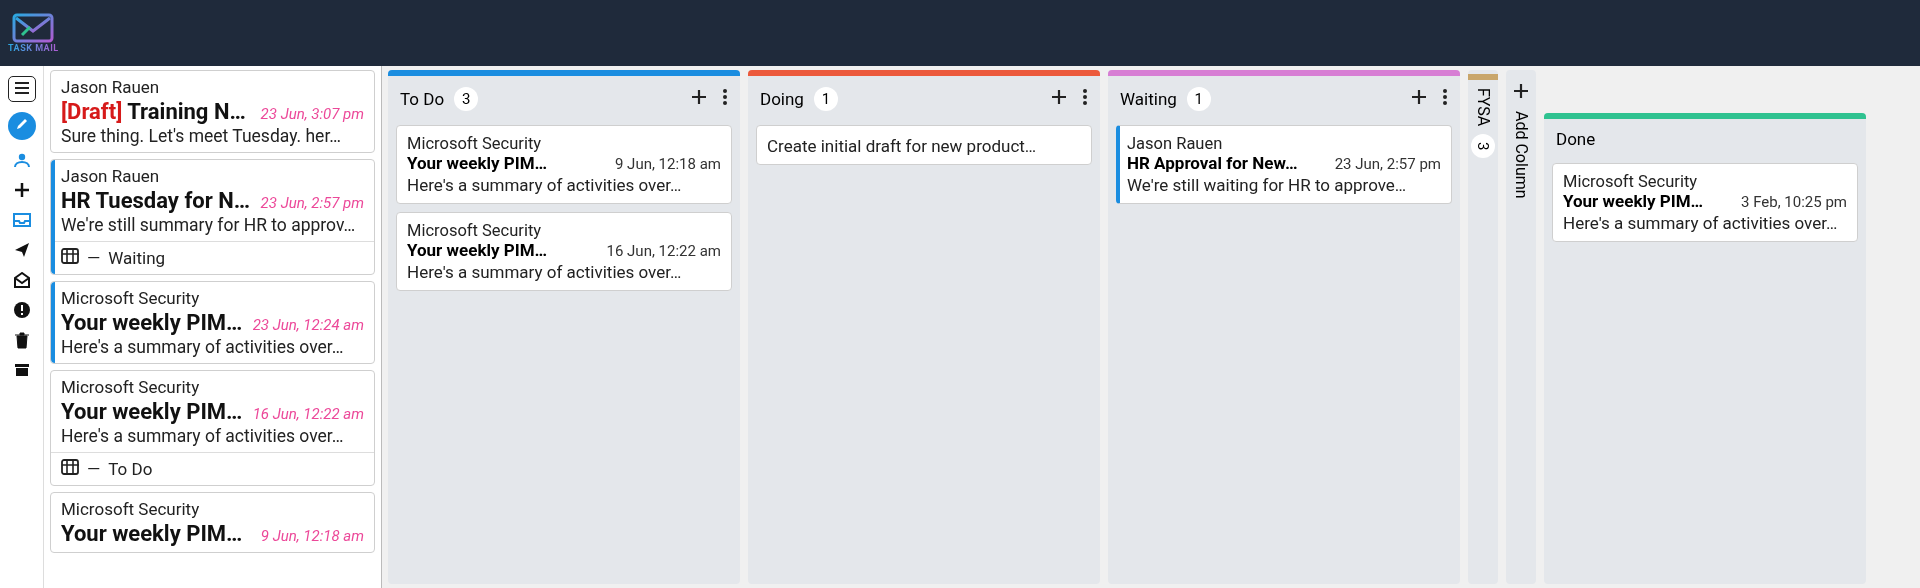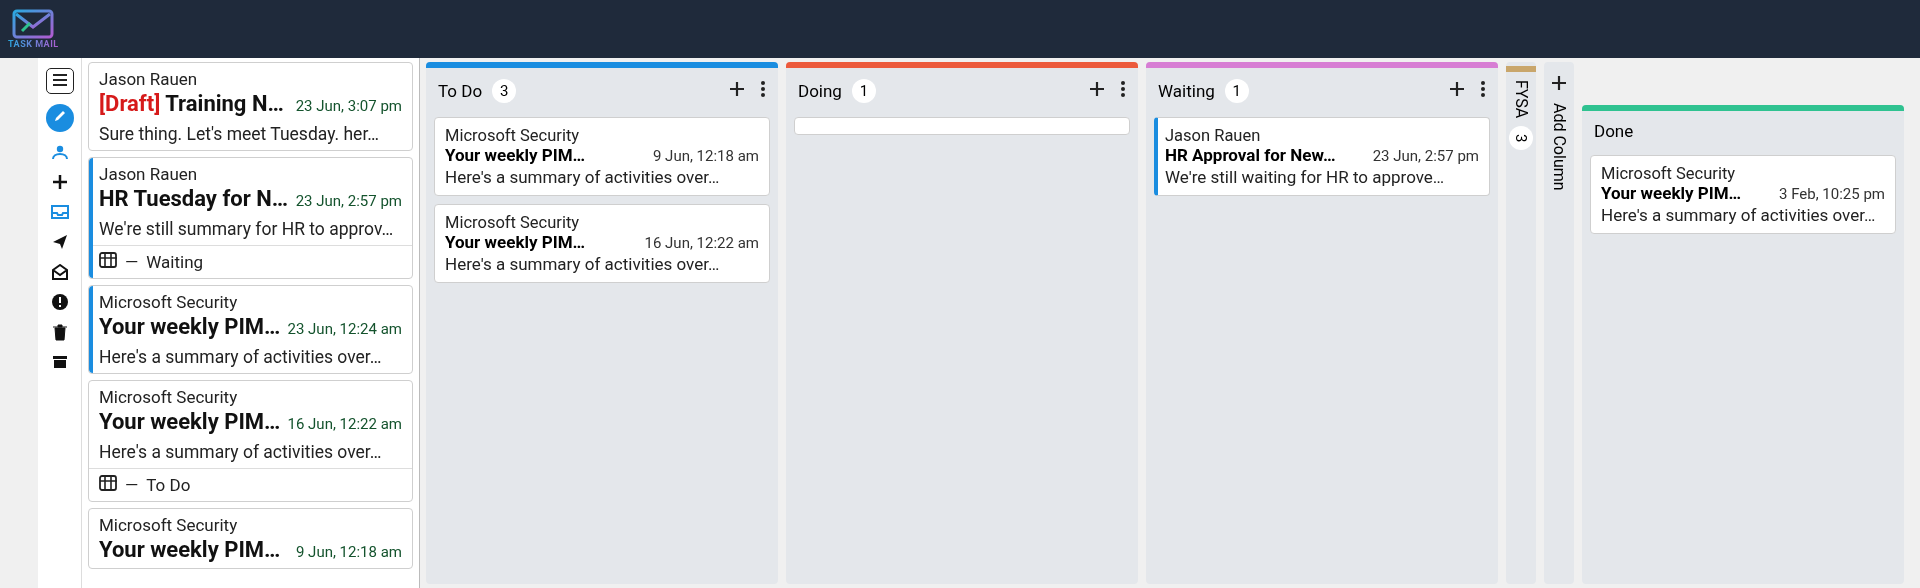--- a/index.html
+++ b/index.html
@@ -6,38 +6,38 @@
   body {
     font-family: -apple-system, BlinkMacSystemFont, "Segoe UI", Roboto, sans-serif;
     background: #e8e8e8;
     width: 1920px;
     height: 588px;
     overflow: hidden;
     display: flex;
     flex-direction: column;
   }
   .header {
-    height: 58px;
+    height: 66px;
     background: #1f2a3b;
     display: flex;
     align-items: center;
     padding: 0 8px;
   }
   .logo { display:flex; flex-direction:column; align-items:center; }
   .logo-icon { width:42px; height:30px; position:relative; }
   .logo-text {
     font-size: 9px;
     font-weight: 700;
     letter-spacing: 0.5px;
     background: linear-gradient(90deg,#2aa8e0 0%, #b05bd1 100%);
     -webkit-background-clip: text;
     background-clip:text;
     color:transparent;
   }
-  .body { flex:1; display:flex; overflow:hidden; background:#f0f0f0;padding-left:38px; }
+  .body { flex:1; display:flex; overflow:hidden; background:#f0f0f0; }
   .sidebar {
     width: 44px;
     background: #fff;
     border-right: 1px solid #ddd;
     display:flex;
     flex-direction:column;
     align-items:center;
     padding-top:10px;
     gap:10px;
   }
@@ -71,22 +71,22 @@
     content:"";
     position:absolute;
     left:0;top:0;bottom:0;
     width:4px;
     background:#1a8de0;
     border-radius:4px 0 0 4px;
   }
   .email-from { font-size:17px; color:#222; margin-bottom:2px; }
   .email-row { display:flex; align-items:baseline; justify-content:space-between; gap:6px; }
   .email-subject { font-size:22px; font-weight:700; color:#111; white-space:nowrap; overflow:hidden; text-overflow:ellipsis; flex:1; }
-  .email-time { font-size:15px; color:#14532d; white-space:nowrap; }
-  .email-preview { font-size:17.5px; color:#222; white-space:nowrap; overflow:hidden; text-overflow:ellipsis; margin-top:8px;}
+  .email-time { font-size:15px; color:#ec4899; white-space:nowrap;font-style:italic; }
+  .email-preview { font-size:17.5px; color:#222; white-space:nowrap; overflow:hidden; text-overflow:ellipsis; margin-top:2px;}
   .email-tag-row {
     border-top:1px solid #ddd;
     display:flex;align-items:center;gap:8px;
     padding:6px 10px;
     font-size:17px;color:#222;
     margin: 6px -10px -6px -10px;
   }
   .draft-prefix { color:#d61a1a; font-weight:700; }
   .board {
     flex:1;
@@ -374,20 +374,21 @@
                 <path d="M9 2v14M2 9h14" stroke="#222" stroke-width="2.2"></path>
               </svg></span>
           <span><svg width="6" height="18">
                 <circle cx="3" cy="3" r="2" fill="#222"></circle>
                 <circle cx="3" cy="9" r="2" fill="#222"></circle>
                 <circle cx="3" cy="15" r="2" fill="#222"></circle>
               </svg></span>
         </div>
       </div>
       <div class="card">
+        <div class="card-preview">Create initial draft for new product…</div>
       </div>
     </div>
 
     <div class="column">
       <div class="column-bar" style="background:#d77ed4"></div>
       <div class="col-header">
         <div class="col-title-wrap">
           <span>Waiting</span>
           <span class="count-badge">1</span>
         </div>

